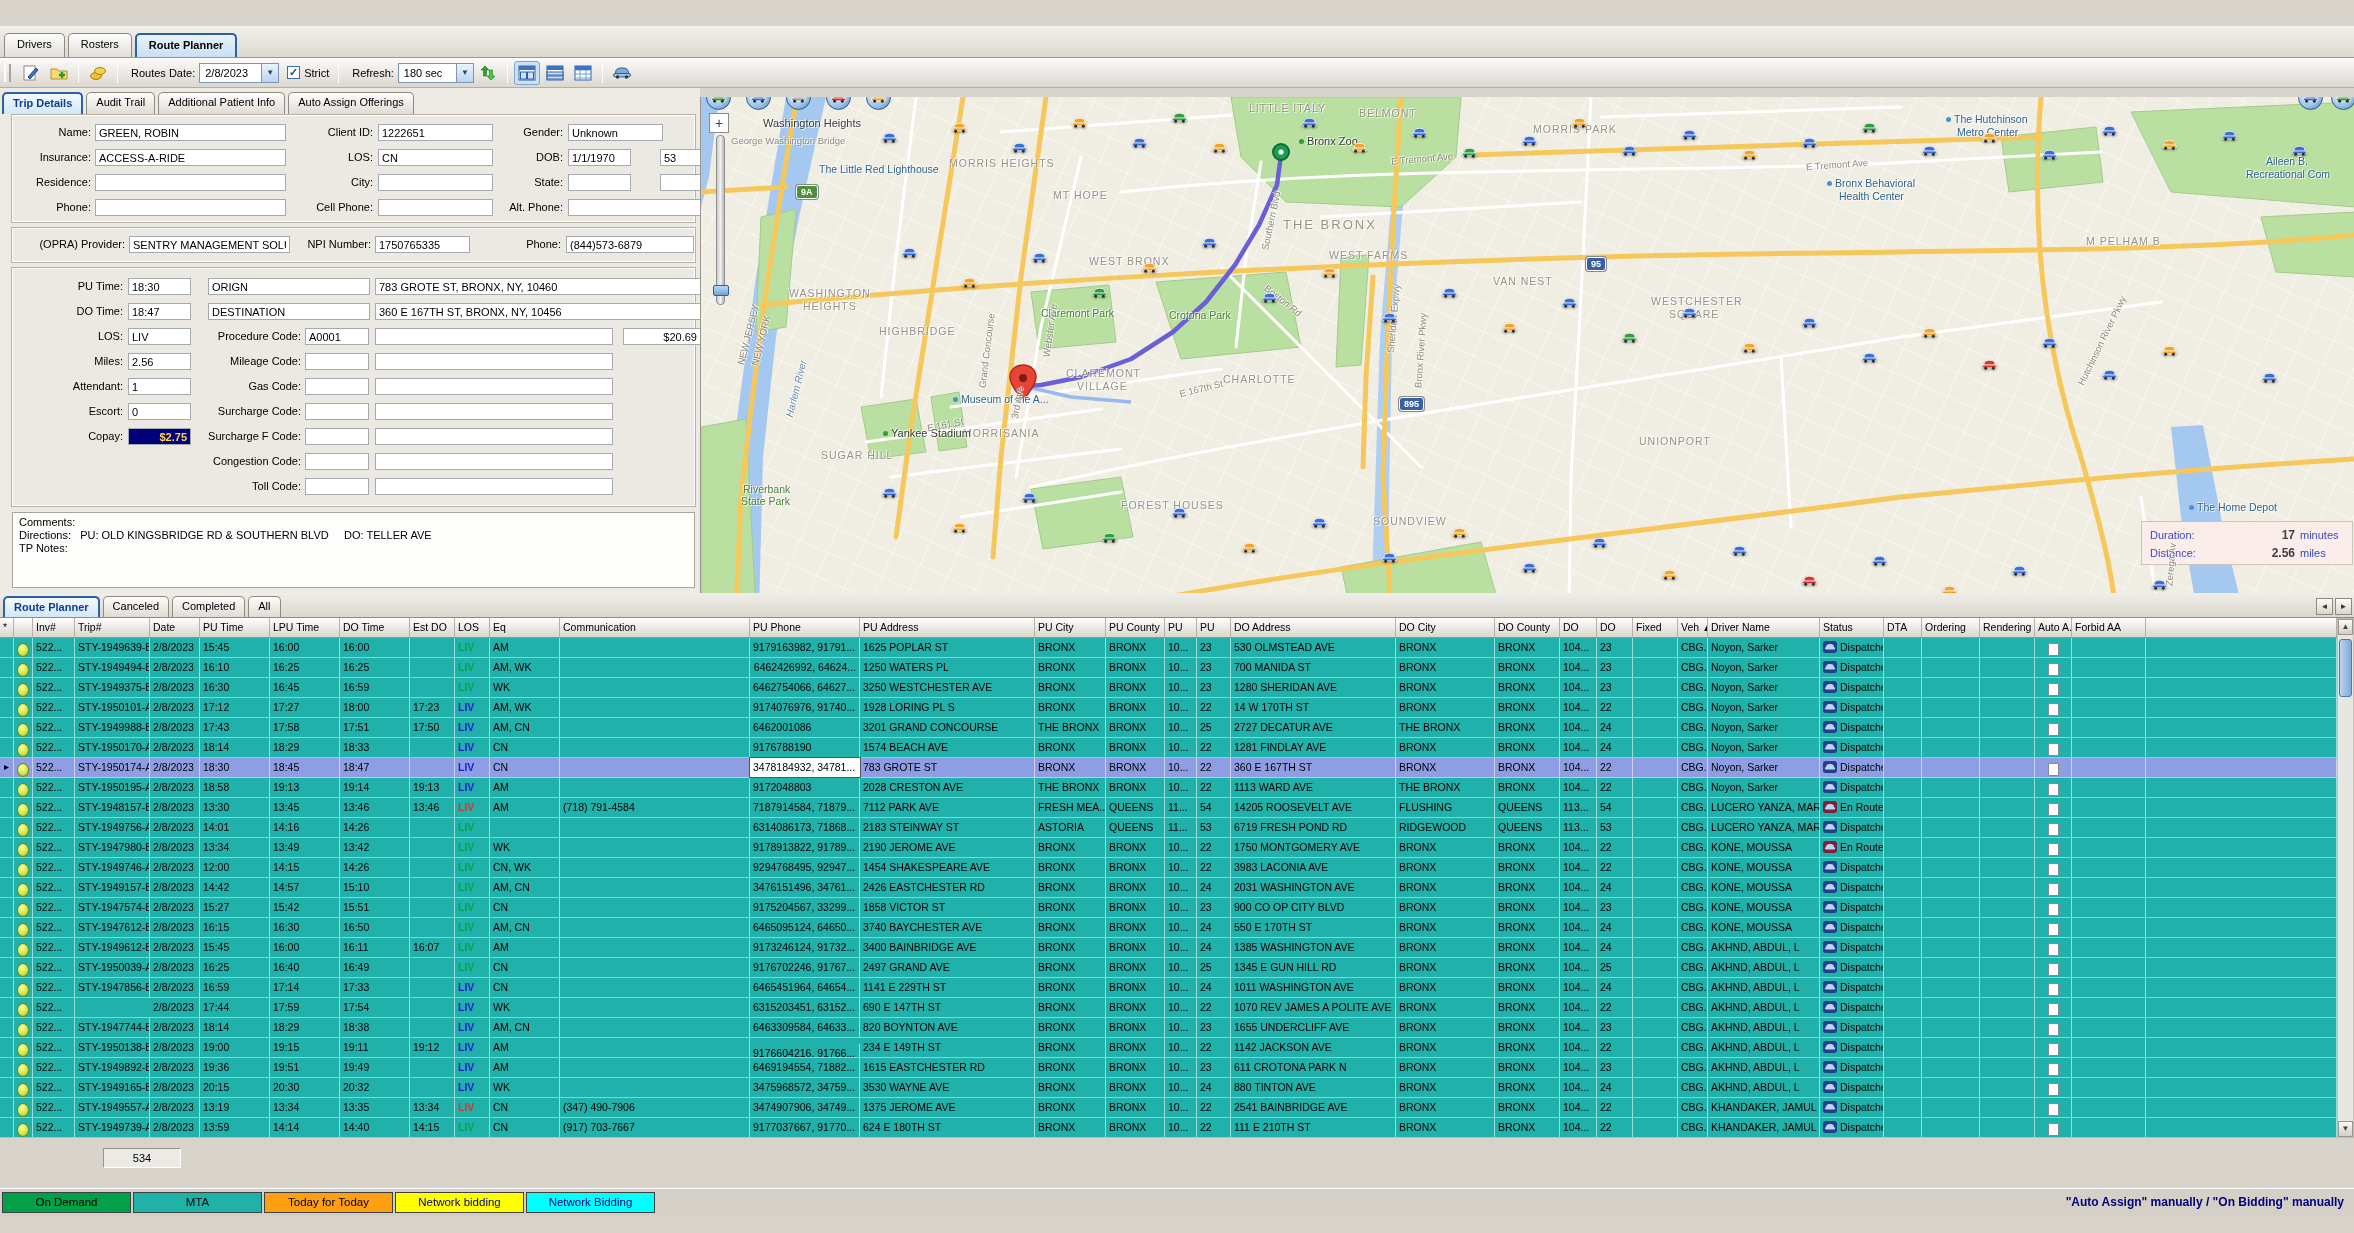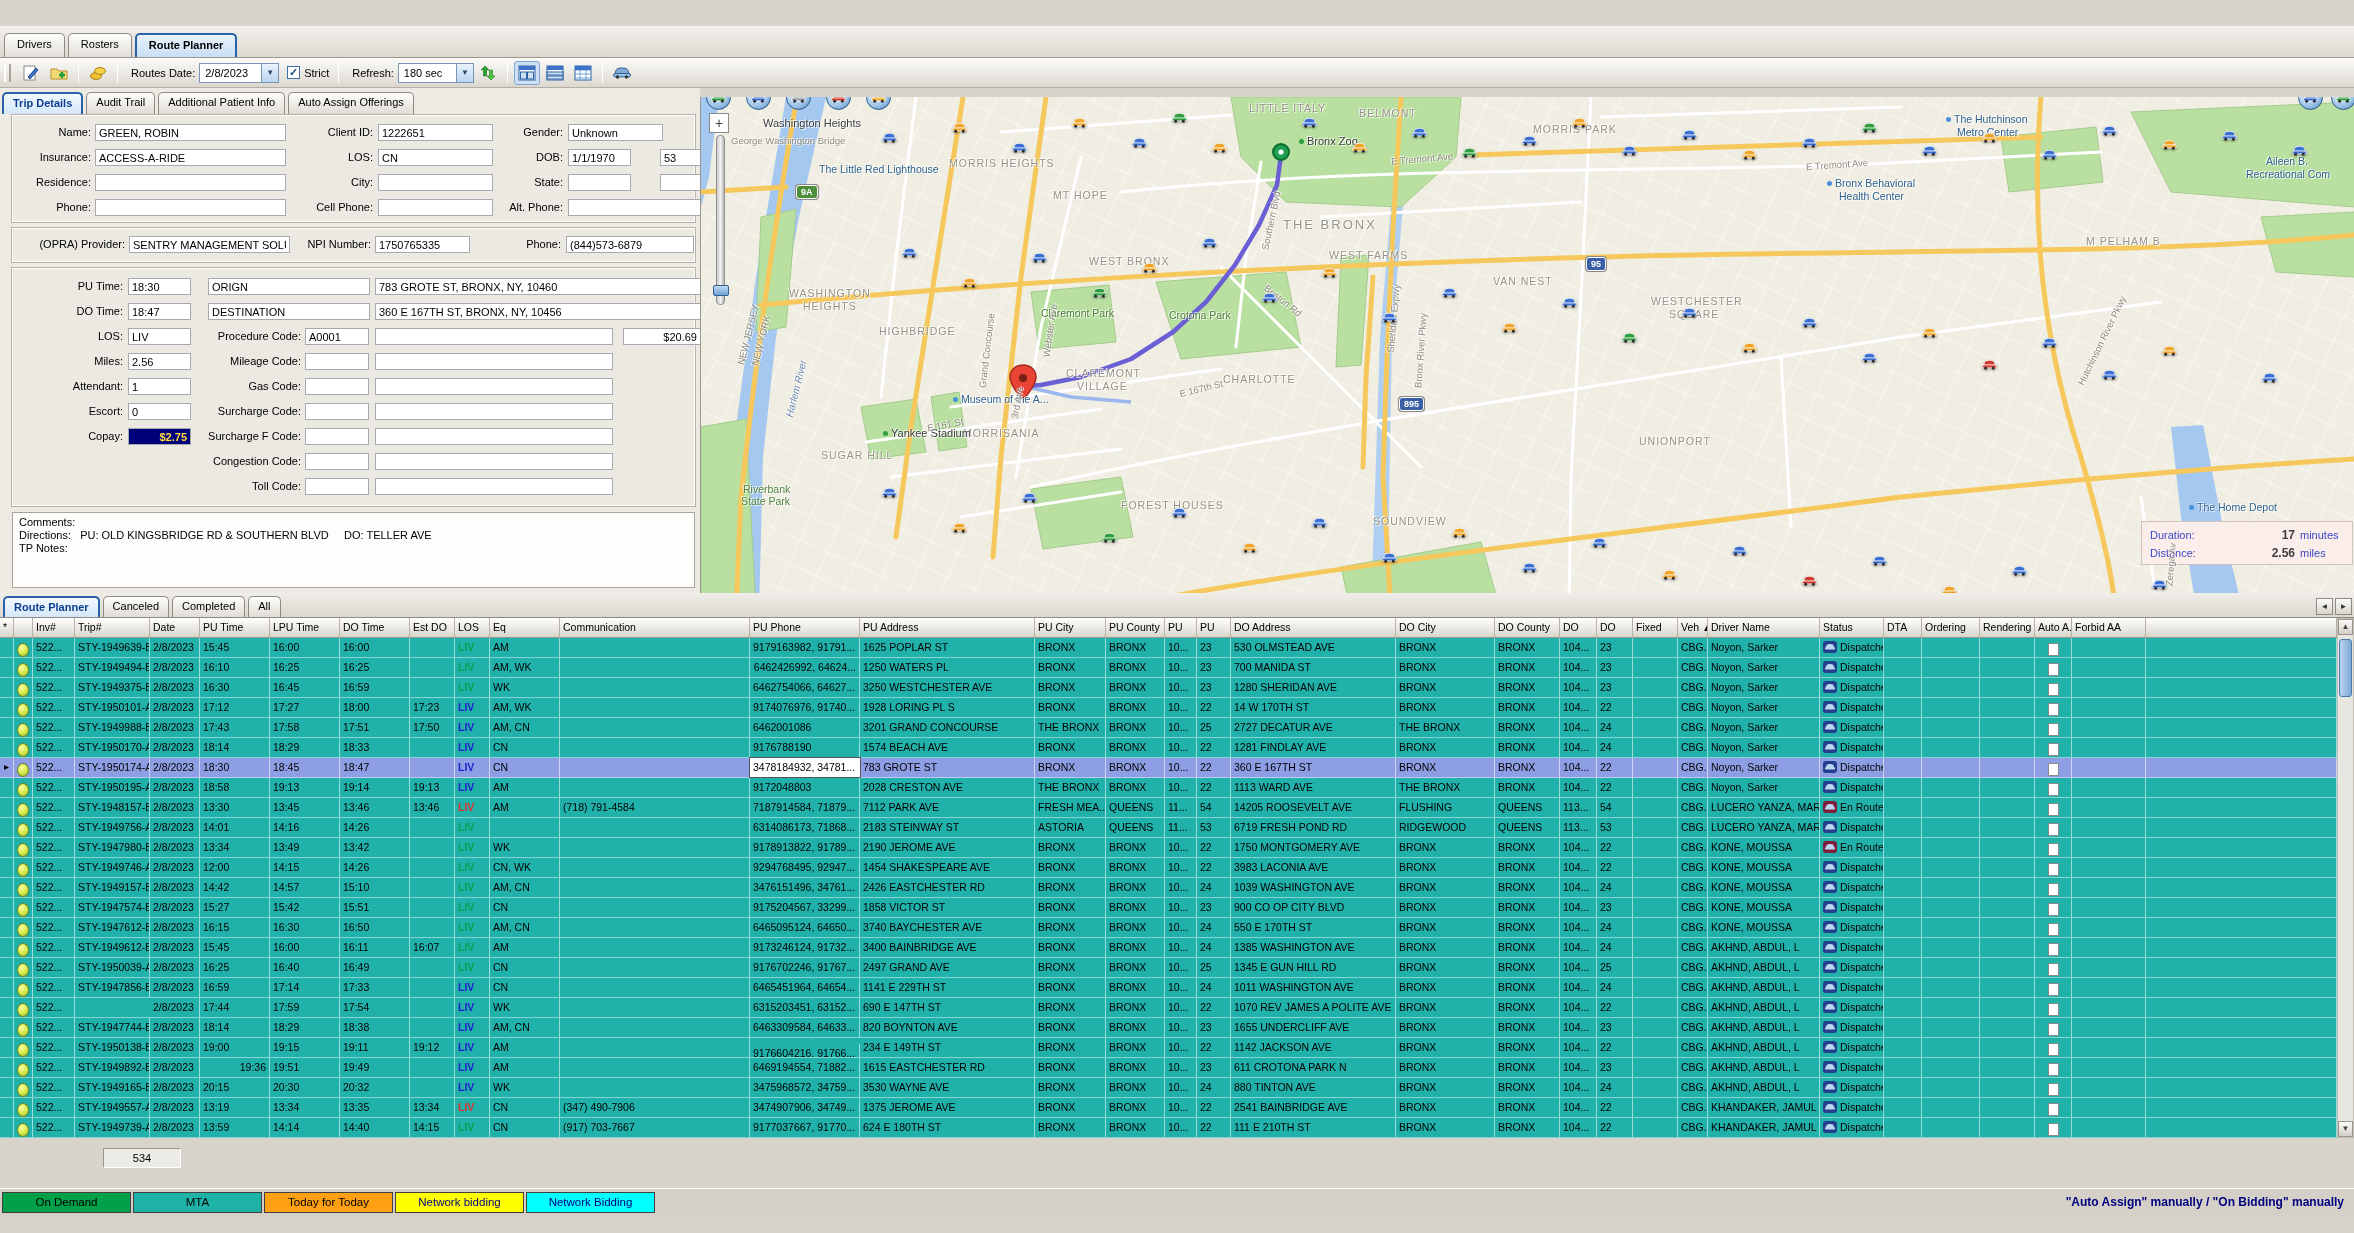--- a/index.html
+++ b/index.html
@@ -1537,21 +1537,21 @@
         <div class="gcell" style="width: 45px;"></div>
         <div class="gcell" style="width: 35px;"><span class="los-g">LIV</span></div>
         <div class="gcell" style="width: 70px;">AM, CN</div>
         <div class="gcell" style="width: 190px;"></div>
         <div class="gcell" style="width: 110px;">3476151496, 34761...</div>
         <div class="gcell" style="width: 175px;">2426 EASTCHESTER RD</div>
         <div class="gcell" style="width: 71px;">BRONX</div>
         <div class="gcell" style="width: 59px;">BRONX</div>
         <div class="gcell" style="width: 32px;">10...</div>
         <div class="gcell" style="width: 34px;">24</div>
-        <div class="gcell" style="width: 165px;">1039 WASHINGTON AVE</div>
+        <div class="gcell" style="width: 165px;">2031 WASHINGTON AVE</div>
         <div class="gcell" style="width: 99px;">BRONX</div>
         <div class="gcell" style="width: 65px;">BRONX</div>
         <div class="gcell" style="width: 37px;">104...</div>
         <div class="gcell" style="width: 36px;">24</div>
         <div class="gcell" style="width: 45px;"></div>
         <div class="gcell" style="width: 30px;">CBG...</div>
         <div class="gcell" style="width: 112px;">KONE, MOUSSA</div>
         <div class="gcell" style="width: 64px;"><span class="stcar">
       <svg width="12" height="8" viewBox="0 0 20 13">
               <path d="M3 8 L4 4 Q5 1.5 9 1.5 L11.5 1.5 Q15 1.5 16 4 L17 8 Z" fill="#BBD5EF"></path>
@@ -1920,21 +1920,21 @@
         <div class="gcell gfill"></div>
       </div>
       <div class="grow">
         <div class="gcell marker" style="width: 14px;"></div>
         <div class="gcell" style="width: 19px;">
           <div class="dotic"></div>
         </div>
         <div class="gcell" style="width: 42px;">522...</div>
         <div class="gcell" style="width: 75px;">STY-1949892-B</div>
         <div class="gcell" style="width: 50px;">2/8/2023</div>
-        <div class="gcell" style="width: 70px; text-align: right;">19:36</div>
+        <div class="gcell" style="width: 70px;">19:36</div>
         <div class="gcell" style="width: 70px;">19:51</div>
         <div class="gcell" style="width: 70px;">19:49</div>
         <div class="gcell" style="width: 45px;"></div>
         <div class="gcell" style="width: 35px;"><span class="los-b">LIV</span></div>
         <div class="gcell" style="width: 70px;">AM</div>
         <div class="gcell" style="width: 190px;"></div>
         <div class="gcell" style="width: 110px;">6469194554, 71882...</div>
         <div class="gcell" style="width: 175px;">1615 EASTCHESTER RD</div>
         <div class="gcell" style="width: 71px;">BRONX</div>
         <div class="gcell" style="width: 59px;">BRONX</div>

